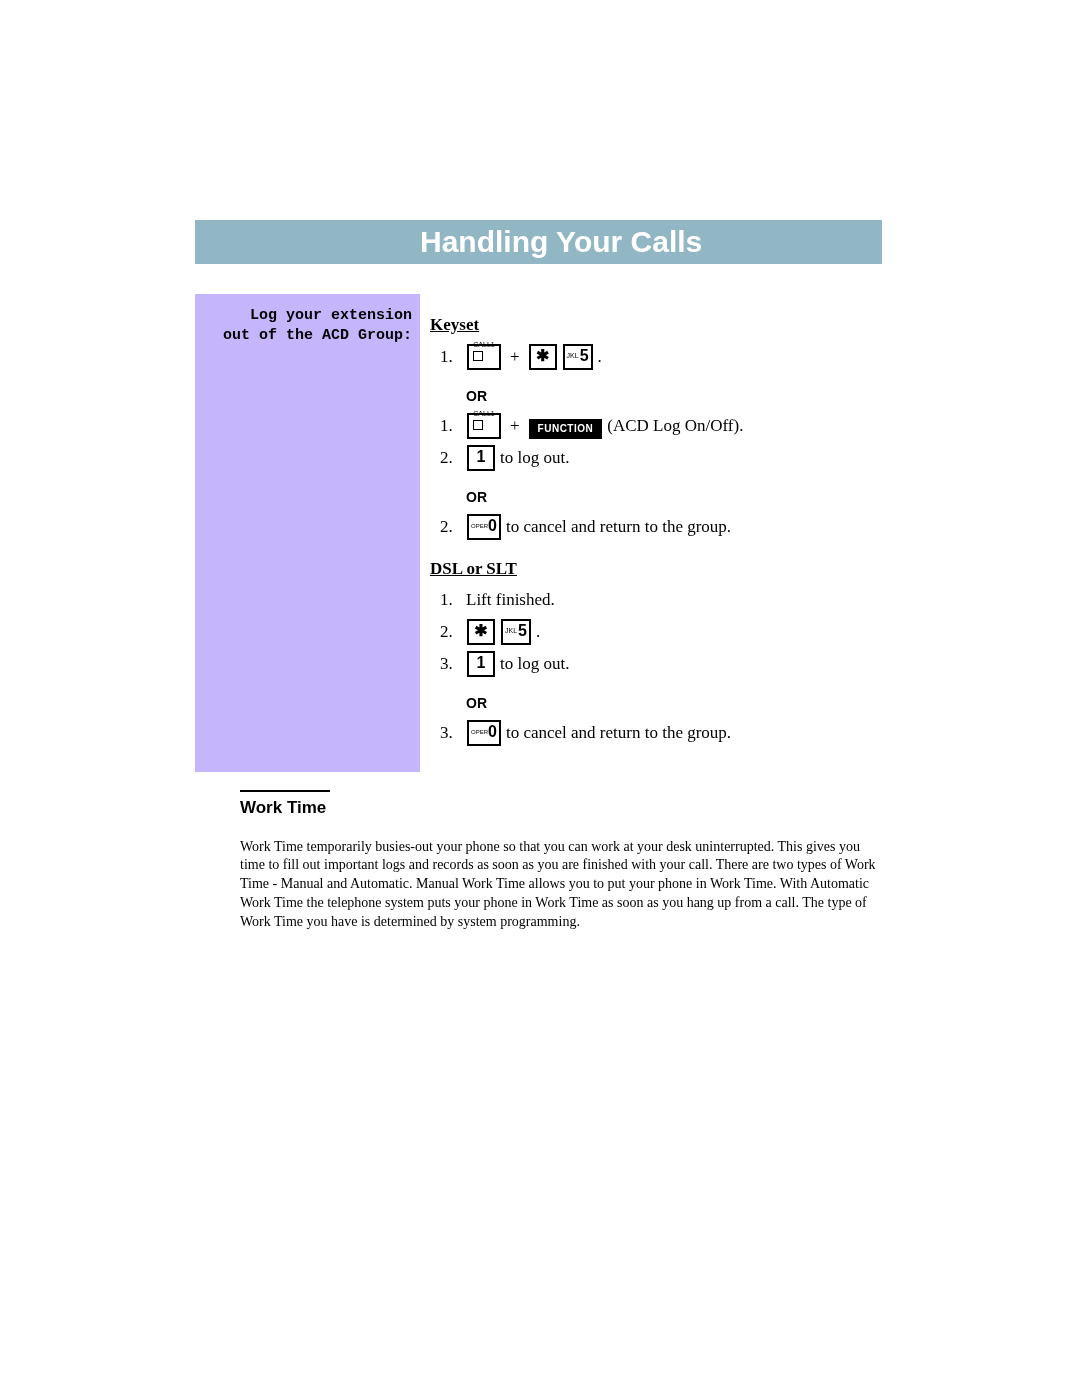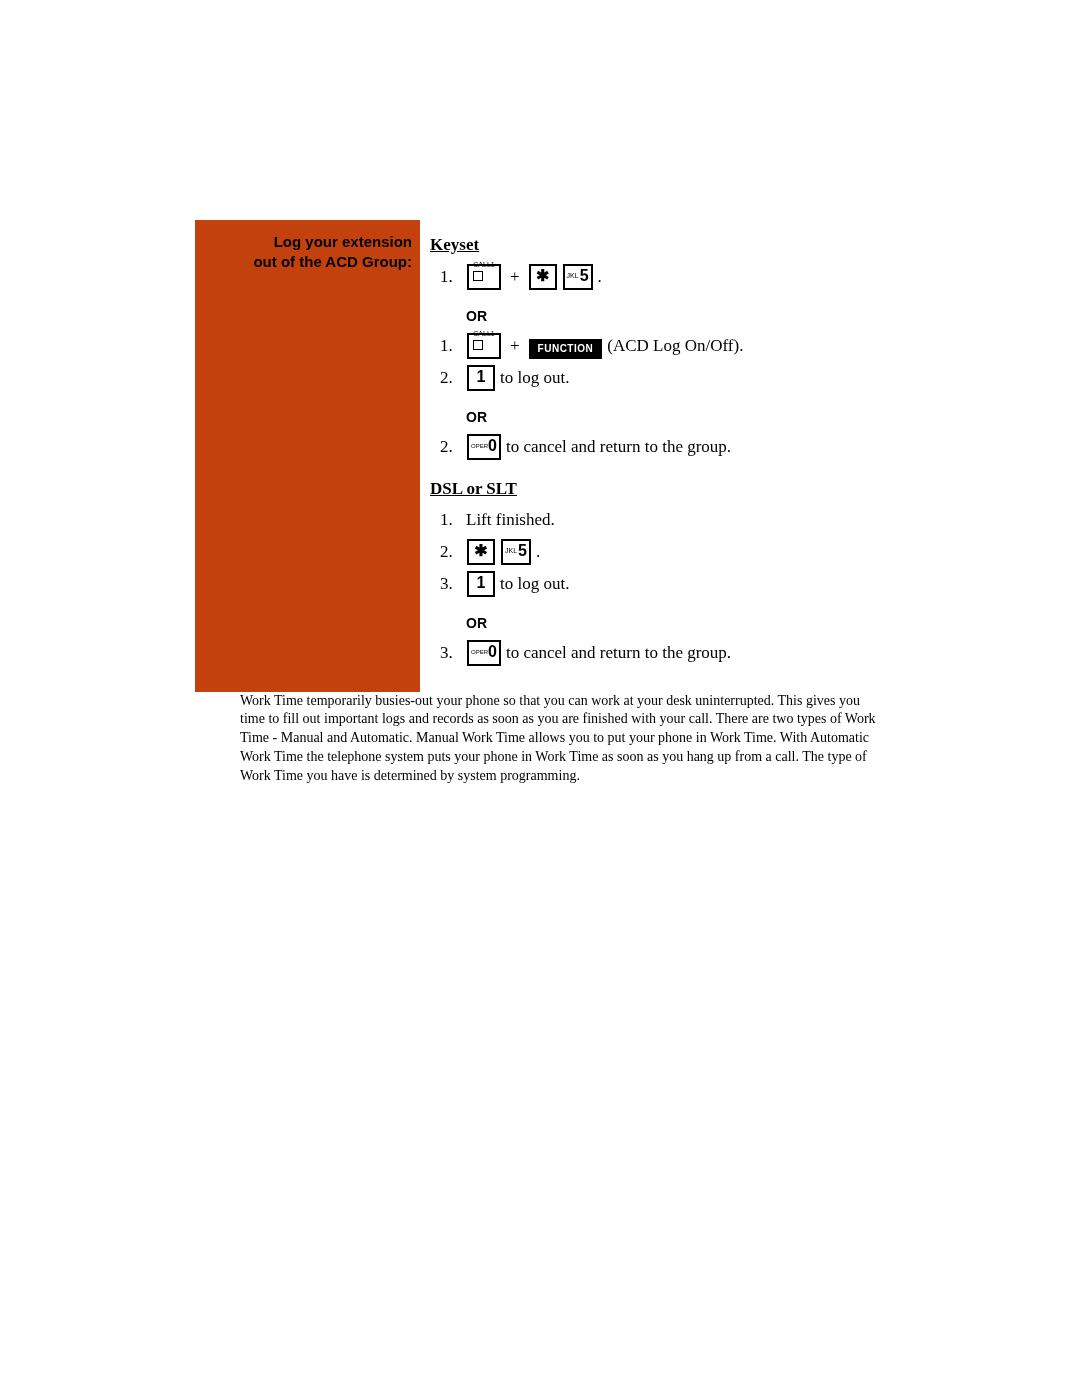--- a/index.html
+++ b/index.html
@@ -36,40 +36,41 @@
     font-family: Arial, Helvetica, sans-serif;
     font-weight: bold;
     font-size: 30px;
     line-height: 44px;
   }
   .content-row {
     display: flex;
     align-items: stretch;
   }
   .left-col {
-    background: #c2410c;
+    background: #c4b5fd;
     width: 225px;
     margin-left: 195px;
     padding: 12px 8px 0 0;
     box-sizing: border-box;
     text-align: right;
-    font-family: Liberation Sans, sans-serif;
+    font-family: Liberation Mono, monospace;
     font-weight: bold;
     font-size: 15px;
     line-height: 1.3;
   }
   .right-col {
     padding: 12px 0 20px 10px;
     font-size: 17px;
     line-height: 1.5;
     width: 450px;
   }
   .section-head {
     font-weight: bold;
     text-decoration: underline;
+    margin-top: 6px;
   }
   .or {
     font-family: Arial, Helvetica, sans-serif;
     font-weight: bold;
     font-size: 14px;
     margin: 16px 0 4px 36px;
   }
   .step {
     margin: 6px 0 6px 10px;
     display: flex;
@@ -161,20 +162,24 @@
   .lower-block {
     margin-top: 0;
     margin-left: 240px;
   }
 </style>
 </head>
 <body>
 
 <div class="page">
 
+  <div class="title-bar">
+    <div class="title-blue"></div>
+    <div class="title-text">Handling Your Calls</div>
+  </div>
 
   <div class="content-row">
     <div class="left-col">
       <div>Log your extension</div>
       <div>out of the ACD Group:</div>
     </div>
     <div class="right-col">
 
       <div class="section-head">Keyset</div>
 
@@ -239,15 +244,19 @@
 
       <div class="step">
         <span class="stepnum">3.</span>
         <span class="keybox key0"><span class="sub">OPER</span><span>0</span></span>
         <span> to cancel and return to the group.</span>
       </div>
 
     </div>
   </div>
 
+  <div class="lower-block">
+    <div class="subsection-rule"></div>
+    <div class="subsection">Work Time</div>
+  </div>
   <div class="body-text">Work Time temporarily busies-out your phone so that you can work at your desk uninterrupted.  This gives you time to fill out important logs and records as soon as you are finished with your call.  There are two types of Work Time - Manual and Automatic.  Manual Work Time allows you to put your phone in Work Time.  With Automatic Work Time the telephone system puts your phone in Work Time as soon as you hang up from a call.  The type of Work Time you have is determined by system programming.</div>
 
 </div>
 
 </body></html>

